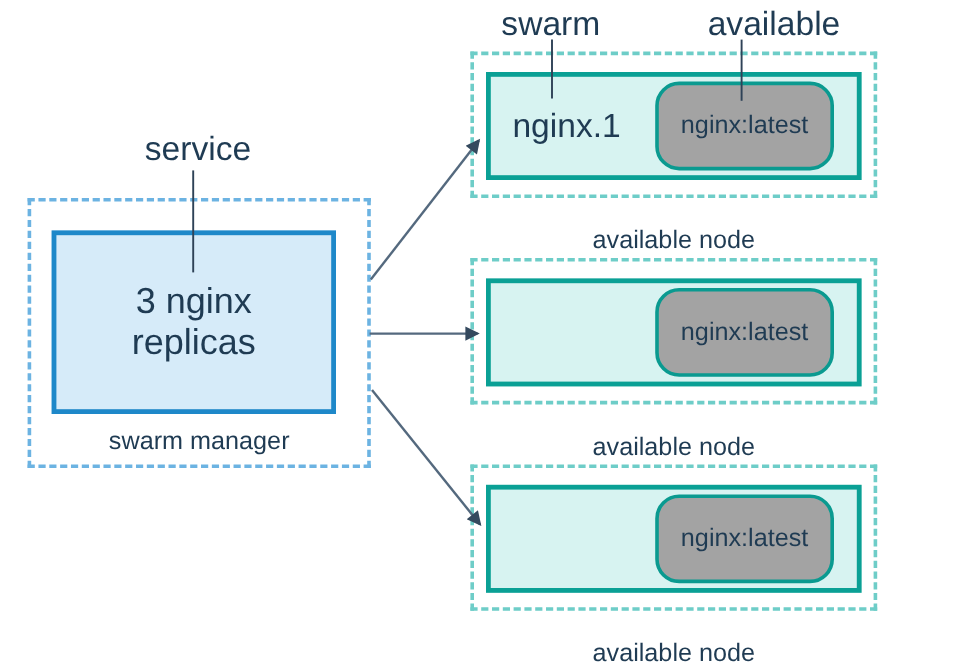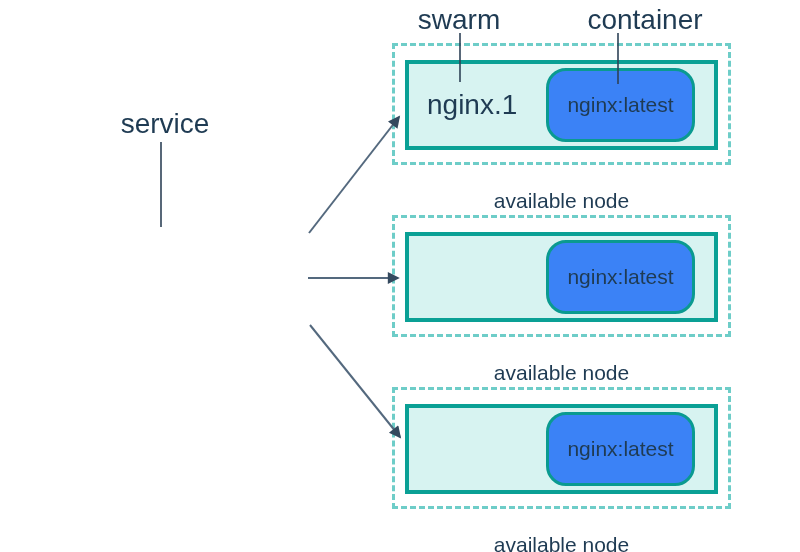--- a/index.html
+++ b/index.html
@@ -95,21 +95,21 @@
     transform: translateY(-50%);
     font-size: 28px;
     color: #1f3b53;
     white-space: nowrap;
   }
   .container-box {
     position: absolute;
     left: 137px; top: 4px;
     width: 149px; height: 74px;
     box-sizing: border-box;
-    background: #3b82f6;
+    background: #a3a3a3;
     border: 3px solid #0a9a90;
     border-radius: 20px;
     display: flex;
     align-items: center;
     justify-content: center;
   }
   .container-image {
     font-size: 21px;
     color: #1f3b53;
     white-space: nowrap;
@@ -139,22 +139,29 @@
     <line x1="460" y1="33" x2="460" y2="82" stroke="#2e4257" stroke-width="1.6"></line>
     <line x1="618" y1="33" x2="618" y2="84" stroke="#2e4257" stroke-width="1.6"></line>
 
     <line x1="309" y1="233" x2="399" y2="117" stroke="#54697e" stroke-width="2" marker-end="url(#ah)"></line>
     <line x1="308" y1="278" x2="398" y2="278" stroke="#54697e" stroke-width="2" marker-end="url(#ah)"></line>
     <line x1="310" y1="325" x2="400" y2="437" stroke="#54697e" stroke-width="2" marker-end="url(#ah)"></line>
   </svg>
 
   <div class="diagram-label" style="left:165px; top:108px">service</div>
   <div class="diagram-label" style="left:459px; top:4px">swarm</div>
-  <div class="diagram-label" style="left:645px; top:4px">container</div>
+  <div class="diagram-label" style="left:645px; top:4px">available</div>
 
+  <div class="manager-box">
+    <div class="service-box">
+      <div class="service-box-line">3 nginx</div>
+      <div class="service-box-line">replicas</div>
+    </div>
+    <div class="manager-caption">swarm manager</div>
+  </div>
 
   <div class="node" style="top:43px">
     <div class="task-box">
       <div class="task-name">nginx.1</div>
       <div class="container-box">
         <span class="container-image">nginx:latest</span>
       </div>
     </div>
     <div class="node-caption">available node</div>
   </div>

